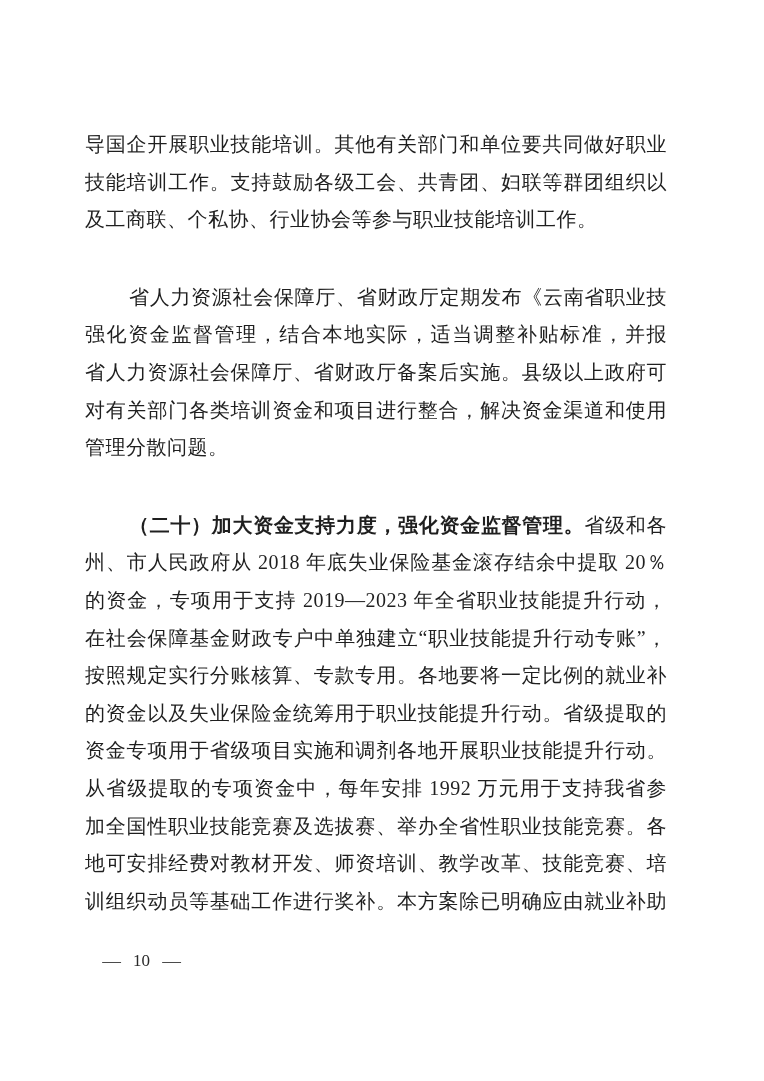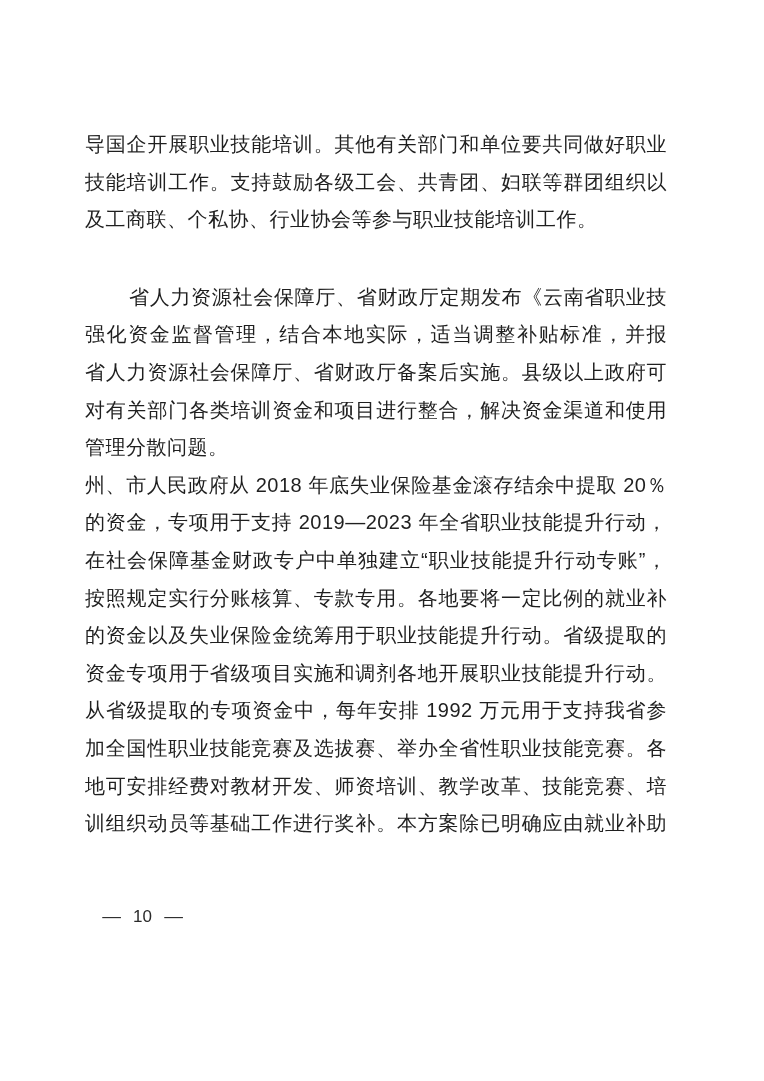--- a/index.html
+++ b/index.html
@@ -3,21 +3,21 @@
 <meta charset="utf-8">
 <style>
   * { margin: 0; padding: 0; box-sizing: border-box; }
   html, body { background: #e8e8e8; }
   .page {
     position: relative;
     width: 764px;
     height: 1081px;
     background: #ffffff;
     margin: 0 auto;
-    font-family: Liberation Sans, sans-serif;
+    font-family: Liberation Serif, serif;
     color: #1f1f1f;
     overflow: hidden;
   }
   .doc-body {
     position: absolute;
     left: 85px;
     top: 126px;
     width: 582px;
   }
   .line {
@@ -36,21 +36,21 @@
   .line.indent {
     text-indent: 44px;
     margin-top: 40px;
   }
   .line .bold {
     font-weight: 700;
   }
   .footer {
     position: absolute;
     left: 103px;
-    top: 903px;
+    top: 947px;
     font-size: 17px;
     line-height: 28px;
     color: #2a2a2a;
     white-space: nowrap;
   }
   .footer .pgnum {
     display: inline-block;
     margin: 0 13px;
   }
   .footer .dash {
@@ -65,20 +65,21 @@
 
   <div class="doc-body">
     <div class="line"><span>导国企开展职业技能培训。其他有关部门和单位要共同做好职业</span></div>
     <div class="line"><span>技能培训工作。支持鼓励各级工会、共青团、妇联等群团组织以</span></div>
     <div class="line para-end"><span>及工商联、个私协、行业协会等参与职业技能培训工作。</span></div>
     <div class="line indent"><span>省人力资源社会保障厅、省财政厅定期发布《云南省职业技</span></div>
     <div class="line"><span>强化资金监督管理，结合本地实际，适当调整补贴标准，并报</span></div>
     <div class="line"><span>省人力资源社会保障厅、省财政厅备案后实施。县级以上政府可</span></div>
     <div class="line"><span>对有关部门各类培训资金和项目进行整合，解决资金渠道和使用</span></div>
     <div class="line para-end"><span>管理分散问题。</span></div>
+    <div class="line indent"><span class="bold">（二十）加大资金支持力度，强化资金监督管理。</span><span>省级和各</span></div>
     <div class="line"><span>州、市人民政府从 2018 年底失业保险基金滚存结余中提取 20％</span></div>
     <div class="line"><span>的资金，专项用于支持 2019—2023 年全省职业技能提升行动，</span></div>
     <div class="line"><span>在社会保障基金财政专户中单独建立“职业技能提升行动专账”，</span></div>
     <div class="line"><span>按照规定实行分账核算、专款专用。各地要将一定比例的就业补</span></div>
     <div class="line"><span>的资金以及失业保险金统筹用于职业技能提升行动。省级提取的</span></div>
     <div class="line"><span>资金专项用于省级项目实施和调剂各地开展职业技能提升行动。</span></div>
     <div class="line"><span>从省级提取的专项资金中，每年安排 1992 万元用于支持我省参</span></div>
     <div class="line"><span>加全国性职业技能竞赛及选拔赛、举办全省性职业技能竞赛。各</span></div>
     <div class="line"><span>地可安排经费对教材开发、师资培训、教学改革、技能竞赛、培</span></div>
     <div class="line"><span>训组织动员等基础工作进行奖补。本方案除已明确应由就业补助</span></div>

